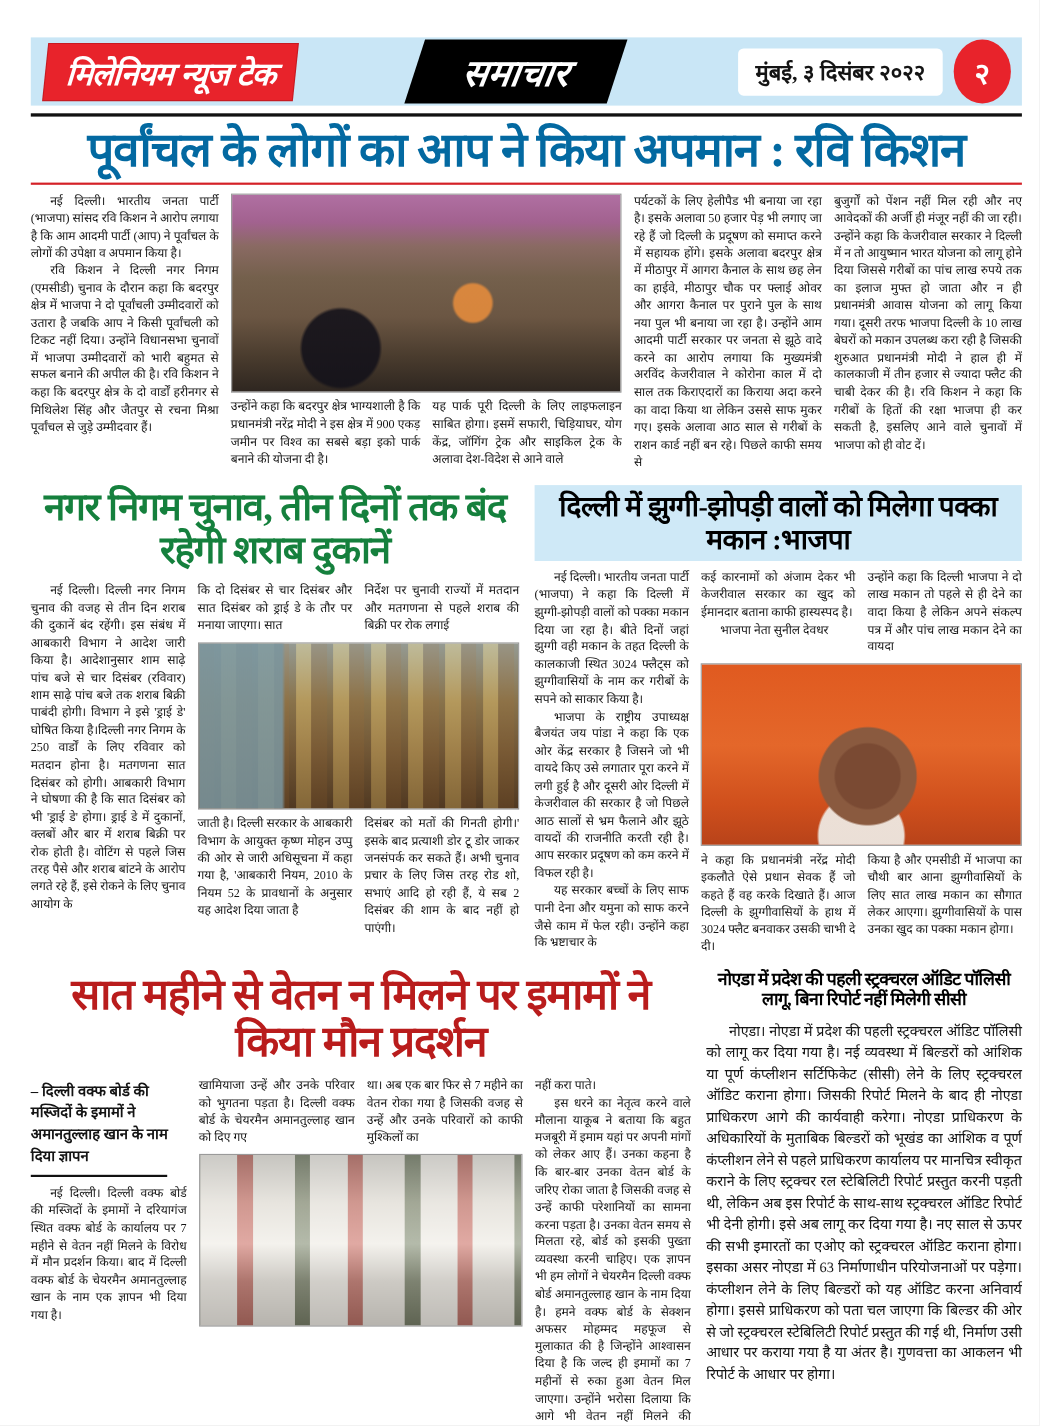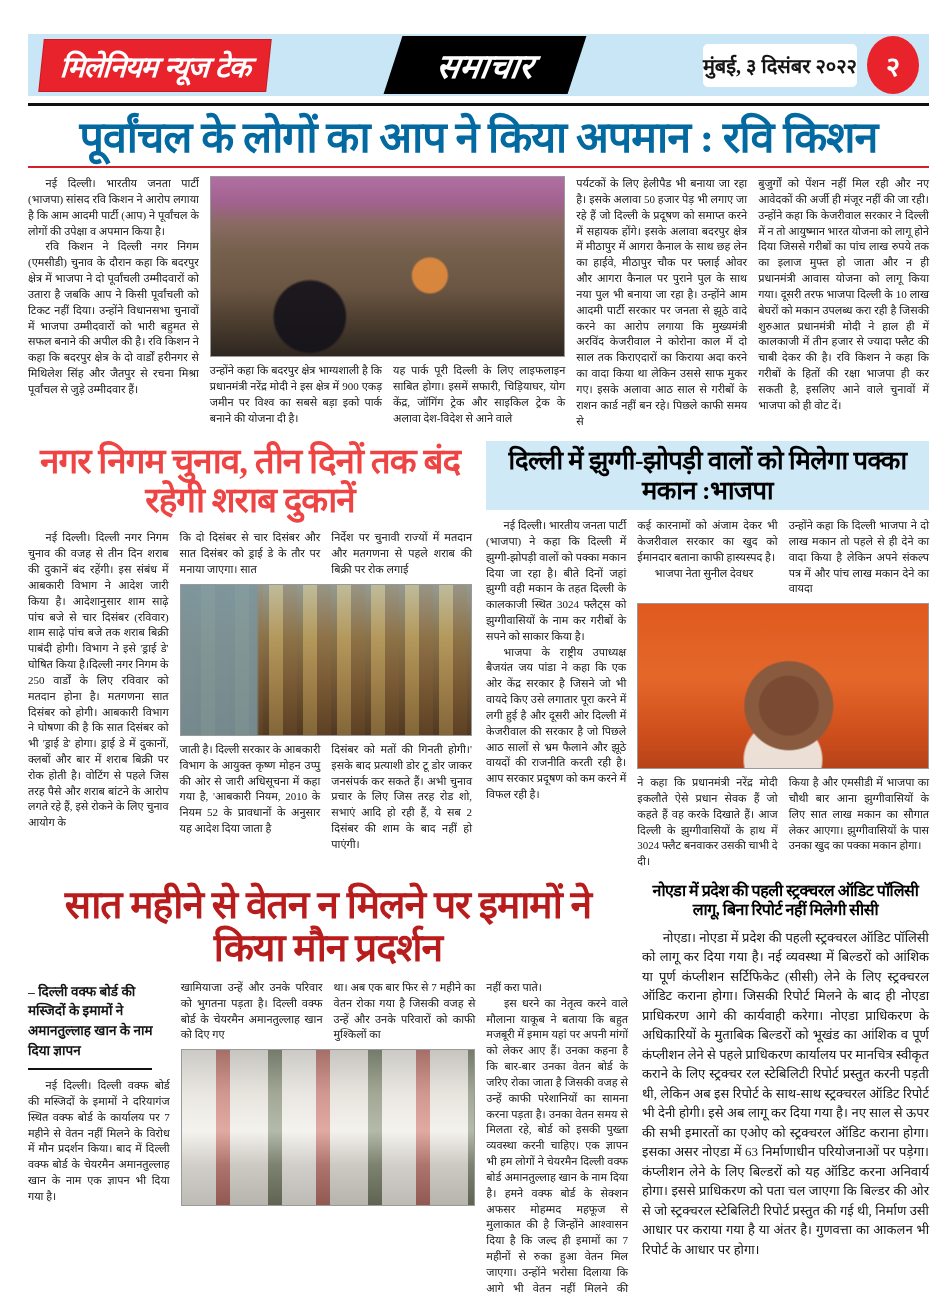--- a/index.html
+++ b/index.html
@@ -10,21 +10,21 @@
   }
   
   .masthead{display:flex;align-items:center;height:62px;background:#c9e6f6;
     padding:0 10px 0 14px;gap:10px;position:relative;}
   .brand{background:#e8232b;transform:skewX(-6deg);padding:6px 18px;box-shadow:0 0 0 1px #c71b22;}
   .brand span{display:block;transform:skewX(3deg);color:#fff;font-weight:bold;font-style:italic;
     font-size:29px;letter-spacing:-1px;white-space:nowrap;font-family:"Liberation Sans",sans-serif;}
   .section-flag{background:#000;transform:skewX(-18deg);padding:6px 44px;margin:0 auto;}
   .section-flag span{display:block;transform:skewX(10deg);color:#fff;font-weight:bold;font-style:italic;
     font-size:34px;font-family:"Liberation Sans",sans-serif;}
-  .dateline{background:#fff;border-radius:5px;padding:8px 0;font-size:20px;font-weight:bold;white-space:nowrap;}
+  .dateline{background:#fff;border-radius:5px;padding:8px 16px;font-size:20px;font-weight:bold;white-space:nowrap;}
   .pagenum{width:52px;height:58px;border-radius:50%;background:#e8232b;color:#fff;
     display:flex;align-items:center;justify-content:center;font-size:27px;font-weight:bold;flex:0 0 auto;}
   .rule-black{height:3px;background:#111;margin:7px 0 2px 0;}
   
   .headline-xl{font-size:43px;line-height:1.12;font-weight:bold;text-align:center;margin:8px 0 2px 0;
     letter-spacing:-1px;color:#0369a1;}
   .red-rule{height:2px;background:#d42127;margin:4px 0 8px 0;}
   .body-cols{display:flex;gap:11px;}
   .ncol{flex:1 1 0;min-width:0;}
   p.bodytext{margin:0;font-size:11px;line-height:1.44;text-align:justify;}
@@ -36,21 +36,21 @@
   .a1-body{margin-top:2px;}
   .a1-mid{flex:2.08 1 0;min-width:0;}
   .photo-rally{height:181px;background:
     radial-gradient(circle at 28% 78%, rgba(20,18,26,.9) 0 12%, transparent 13%),
     radial-gradient(circle at 62% 55%, rgba(234,142,60,.85) 0 7%, transparent 8%),
     linear-gradient(180deg,#b06fa2 0%,#a2628f 14%,#8a6a63 26%,#74604c 42%,#6b5643 62%,#4a3c2e 82%,#2e2620 100%);}
   
   .row2{display:flex;gap:14px;margin-top:10px;}
   .a2{flex:0 0 444px;min-width:0;}
   .a3{flex:1 1 0;min-width:0;}
-  .headline-l{font-size:35px;line-height:1.1;font-weight:bold;text-align:center;margin:4px 0 10px 0;color:#ef4444;letter-spacing:-1px;}
+  .headline-l{font-size:35px;line-height:1.1;font-weight:bold;text-align:center;margin:4px 0 10px 0;color:#15803d;letter-spacing:-1px;}
   .photo-bar{height:152px;background:
     linear-gradient(90deg,rgba(122,150,160,.85) 0 26%,transparent 27%),
     repeating-linear-gradient(90deg,rgba(90,60,30,.35) 0 14px, rgba(40,30,20,.25) 14px 20px, rgba(200,170,90,.35) 20px 34px),
     linear-gradient(180deg,#b9c4bd 0%,#a98f5d 35%,#8a6a41 65%,#5e4226 100%);}
   .headline-band{background:#cfe9f7;font-size:25.5px;font-weight:bold;text-align:center;
     padding:5px 16px;margin:2px 0 8px 0;line-height:1.15;color:#000;letter-spacing:-0.5px;}
   .photo-leader{height:166px;background:
     radial-gradient(circle at 52% 62%, #7a4a33 0 16%, #8a5a3f 17% 24%, transparent 25%),
     radial-gradient(circle at 50% 95%, rgba(240,240,235,.9) 0 18%, transparent 19%),
     linear-gradient(180deg,#e05a20 0%,#e4672a 45%,#cf4f1c 78%,#b8431a 100%);}
@@ -141,20 +141,21 @@
         </div>
       </div>
     </div>
 
     <div class="a3 article">
       <h2 class="headline-band">दिल्ली में झुग्गी-झोपड़ी वालों को मिलेगा पक्का मकान :भाजपा</h2>
       <div class="body-cols">
         <div class="ncol">
           <p class="bodytext ind">नई दिल्ली। भारतीय जनता पार्टी (भाजपा) ने कहा कि दिल्ली में झुग्गी-झोपड़ी वालों को पक्का मकान दिया जा रहा है। बीते दिनों जहां झुग्गी वही मकान के तहत दिल्ली के कालकाजी स्थित 3024 फ्लैट्स को झुग्गीवासियों के नाम कर गरीबों के सपने को साकार किया है।</p>
           <p class="bodytext ind">भाजपा के राष्ट्रीय उपाध्यक्ष बैजयंत जय पांडा ने कहा कि एक ओर केंद्र सरकार है जिसने जो भी वायदे किए उसे लगातार पूरा करने में लगी हुई है और दूसरी ओर दिल्ली में केजरीवाल की सरकार है जो पिछले आठ सालों से भ्रम फैलाने और झूठे वायदों की राजनीति करती रही है। आप सरकार प्रदूषण को कम करने में विफल रही है।</p>
+          <p class="bodytext ind">यह सरकार बच्चों के लिए साफ पानी देना और यमुना को साफ करने जैसे काम में फेल रही। उन्होंने कहा कि भ्रष्टाचार के</p>
         </div>
         <div class="a1-mid">
           <div class="two" style="margin:0 0 6px 0;">
             <div>
               <p class="bodytext">कई कारनामों को अंजाम देकर भी केजरीवाल सरकार का खुद को ईमानदार बताना काफी हास्यस्पद है।</p>
               <p class="bodytext ind">भाजपा नेता सुनील देवधर</p>
             </div>
             <div>
               <p class="bodytext">उन्होंने कहा कि दिल्ली भाजपा ने दो लाख मकान तो पहले से ही देने का वादा किया है लेकिन अपने संकल्प पत्र में और पांच लाख मकान देने का वायदा</p>
             </div>

